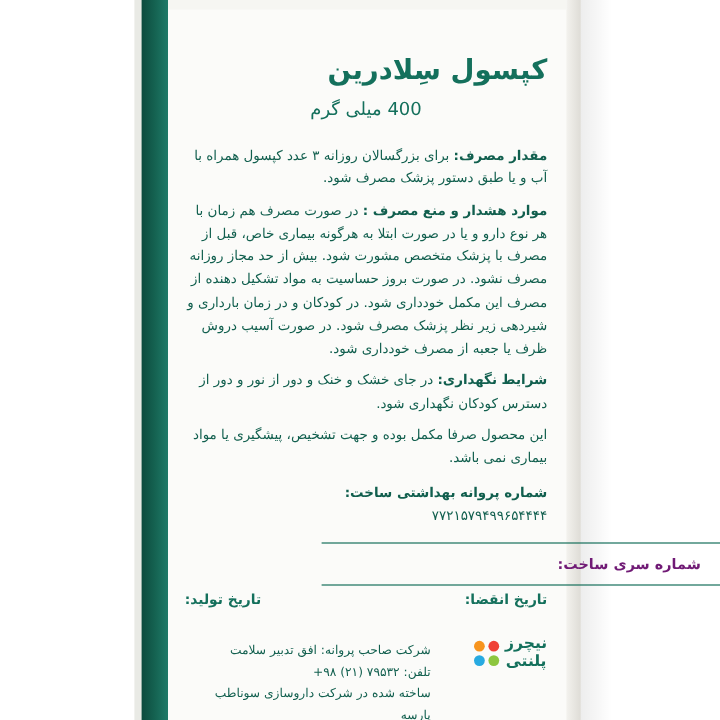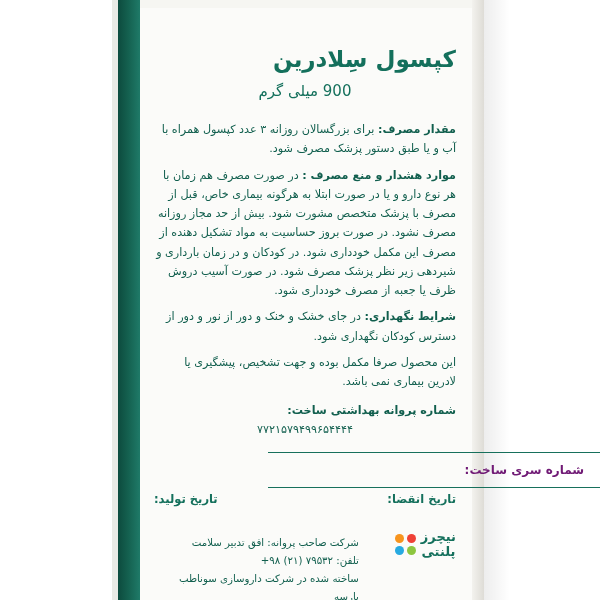--- a/index.html
+++ b/index.html
@@ -116,21 +116,21 @@
   .license {
     margin-top: 10px;
     font-size: 11.2px;
     line-height: 1.7;
     color: #115f4e;
     text-align: right;
   }
   .license .num {
     display: block;
     direction: ltr;
-    text-align: center;
+    text-align: right;
     letter-spacing: 0.5px;
   }
   
   .batch {
     position: absolute;
     left: 140px;
     right: 0;
     top: 452px;
     width: 332px;
     height: 36px;
@@ -221,37 +221,37 @@
 
   <div class="box"></div>
   <div class="spine-left-edge"></div>
   <div class="spine-left"></div>
   <div class="edge-right"></div>
   <div class="cap-line"></div>
 
   <div class="content">
 
     <div class="title">کپسول سِلادرین</div>
-    <div class="subtitle">900 میلی گرم</div>
+    <div class="subtitle">400 میلی گرم</div>
 
     <div class="body-block">
       <p class="para">
         <b>مقدار مصرف:</b>
         <span>برای بزرگسالان روزانه ۳ عدد کپسول همراه با آب و یا طبق دستور پزشک مصرف شود.</span>
       </p>
       <p class="para">
         <b>موارد هشدار و منع مصرف :</b>
         <span>در صورت مصرف هم زمان با هر نوع دارو و یا در صورت ابتلا به هرگونه بیماری خاص، قبل از مصرف با پزشک متخصص مشورت شود. بیش از حد مجاز روزانه مصرف نشود. در صورت بروز حساسیت به مواد تشکیل دهنده از مصرف این مکمل خودداری شود. در کودکان و در زمان بارداری و شیردهی زیر نظر پزشک مصرف شود. در صورت آسیب دروش ظرف یا جعبه از مصرف خودداری شود.</span>
       </p>
       <p class="para">
         <b>شرایط نگهداری:</b>
         <span>در جای خشک و خنک و دور از نور و دور از دسترس کودکان نگهداری شود.</span>
       </p>
       <p class="para">
-        <span>این محصول صرفا مکمل بوده و جهت تشخیص، پیشگیری یا لادرین بیماری نمی باشد.</span>
+        <span>این محصول صرفا مکمل بوده و جهت تشخیص، پیشگیری یا مواد بیماری نمی باشد.</span>
       </p>
     </div>
 
     <div class="license">
       <b>شماره پروانه بهداشتی ساخت:</b>
       <span class="num">۷۷۲۱۵۷۹۴۹۹۶۵۴۴۴۴</span>
     </div>
 
   </div>
 

